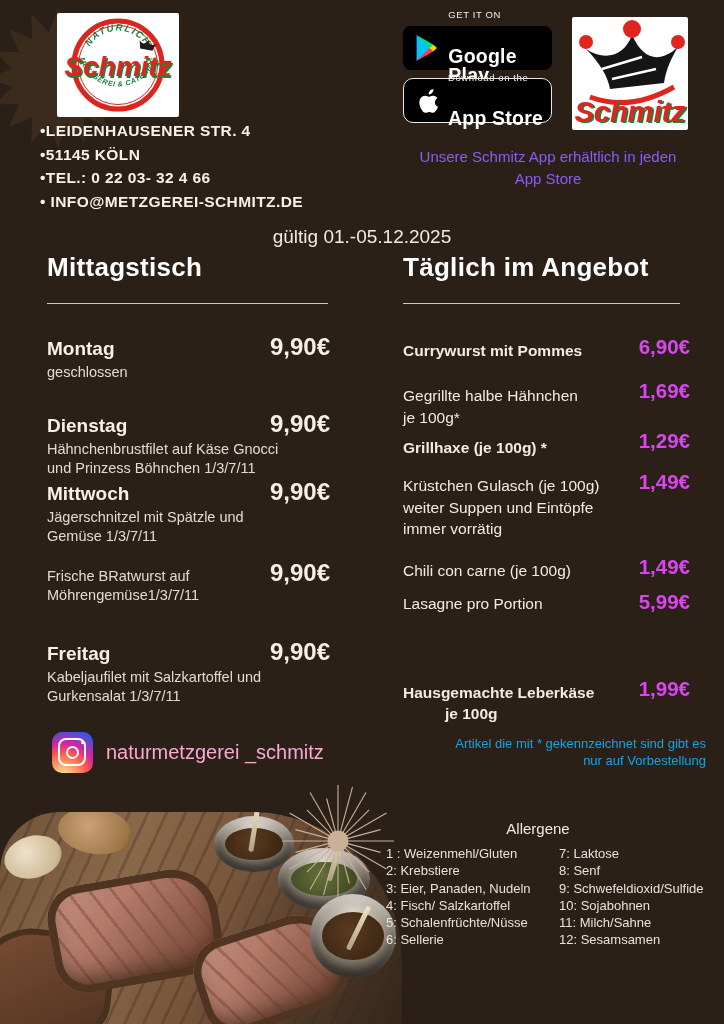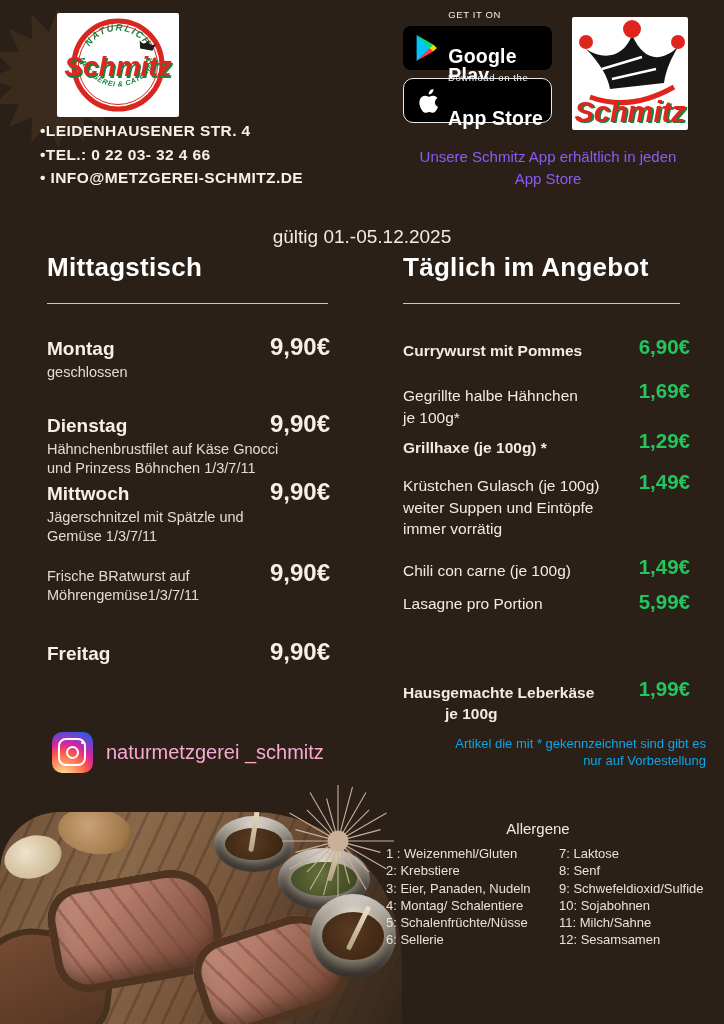--- a/index.html
+++ b/index.html
@@ -33,21 +33,21 @@
   .rule{position:absolute;left:0;height:1px;background:#cfc8bb;top:51px;}
   .lunch .rule{width:281px;}
   .daily .rule{width:277px;}
   .row{position:absolute;left:0;right:0;margin-top:20px;}
   .day{font-size:19px;font-weight:700;color:#f6f0e6;}
   .desc{font-size:14.5px;line-height:19px;margin-top:3px;white-space:pre-line;color:#ece5d8;opacity:.95;}
   .lprice{position:absolute;right:0;top:-5px;font-size:24px;font-weight:700;color:#f6f0e6;}
   .dname{font-size:15.5px;line-height:21.5px;white-space:pre-line;color:#f2ebe0;}
   .dname.bold{font-weight:700;}
   .dname2{font-size:15.5px;font-weight:700;margin-top:1px;padding-left:42px;color:#f2ebe0;}
-  .dprice{position:absolute;right:0;top:-5px;font-size:20.5px;font-weight:700;color:#22c55e;}
+  .dprice{position:absolute;right:0;top:-5px;font-size:20.5px;font-weight:700;color:#d946ef;}
   .note{position:absolute;left:416px;top:735px;width:290px;text-align:right;
         font-size:13px;line-height:17px;white-space:pre-line;color:#0ea5e9;}
 
   
   .insta{position:absolute;left:52px;top:732px;display:flex;align-items:center;gap:13px;}
   .ig-icon{width:41px;height:41px;border-radius:10px;position:relative;
      background:radial-gradient(circle at 28% 110%, #fdf497 0%, #fd5949 45%, #d6249f 62%, #285AEB 92%);}
   .ig-icon .frame{position:absolute;left:6px;top:6px;width:24px;height:24px;border:2.6px solid #fff;border-radius:8px;}
   .ig-icon .lens{position:absolute;left:13.5px;top:13.5px;width:9px;height:9px;border:2.6px solid #fff;border-radius:50%;}
   .ig-icon .dot{position:absolute;right:9px;top:9px;width:3.4px;height:3.4px;background:#fff;border-radius:50%;}
@@ -121,20 +121,21 @@
       <g transform="translate(84,22) rotate(14) scale(0.30)">
         <path d="M0,18 C10,28 22,30 28,10 C34,26 46,28 56,16 L50,42 L8,44 Z" fill="#1c1c1c"></path>
       </g>
       <text x="62.5" y="64.5" text-anchor="middle" font-size="28" font-weight="bold" font-style="italic" fill="#19833f">Schmitz</text>
       <text x="61" y="63" text-anchor="middle" font-size="28" font-weight="bold" font-style="italic" fill="#e0251f">Schmitz</text>
     </svg>
   </div>
 
   <div class="address">
     <div>•LEIDENHAUSENER STR. 4</div>
+    <div>•51145 KÖLN</div>
     <div>•TEL.: 0 22 03- 32 4 66</div>
     <div>• INFO@METZGEREI-SCHMITZ.DE</div>
   </div>
 
   <div class="badge gp">
     <svg width="27" height="30" viewBox="0 0 30 34">
       <polygon points="2,1 19.5,17 2,33" fill="#00c4ff"></polygon>
       <polygon points="2,1 22.4,12.6 17.8,16.9" fill="#00e070"></polygon>
       <polygon points="2,33 22.4,21.4 17.8,17.1" fill="#ff3a55"></polygon>
       <polygon points="22.4,12.6 27,17 22.4,21.4 17.8,17" fill="#ffd500"></polygon>
@@ -195,20 +196,22 @@
 Gemüse 1/3/7/11</div>
       <div class="lprice">9,90€</div>
     </div>
     <div class="row" style="top:292px">
       <div class="desc">Frische BRatwurst auf
 Möhrengemüse1/3/7/11</div>
       <div class="lprice">9,90€</div>
     </div>
     <div class="row" style="top:371px">
       <div class="day">Freitag</div>
+      <div class="desc">Kabeljaufilet mit Salzkartoffel und
+Gurkensalat  1/3/7/11</div>
       <div class="lprice">9,90€</div>
     </div>
   </div>
 
   <div class="col daily">
     <div class="col-title">Täglich im Angebot</div>
     <div class="rule"></div>
     <div class="row" style="top:68px">
       <div class="dname bold">Currywurst mit Pommes</div>
       <div class="dprice">6,90€</div>
@@ -292,21 +295,21 @@
     </g>
     <circle r="10.5" fill="#c9b099"></circle>
   </svg>
 
   <div class="alg-title">Allergene</div>
   <div class="alg">
     <div class="c1">
       <div>1 : Weizenmehl/Gluten</div>
       <div>2: Krebstiere</div>
       <div>3: Eier, Panaden, Nudeln</div>
-      <div>4: Montag/ Schalentiere</div>
+      <div>4: Fisch/ Salzkartoffel</div>
       <div>5: Schalenfrüchte/Nüsse</div>
       <div>6: Sellerie</div>
     </div>
     <div class="c2">
       <div>7: Laktose</div>
       <div>8: Senf</div>
       <div>9: Schwefeldioxid/Sulfide</div>
       <div>10: Sojabohnen</div>
       <div>11: Milch/Sahne</div>
       <div>12: Sesamsamen</div>

